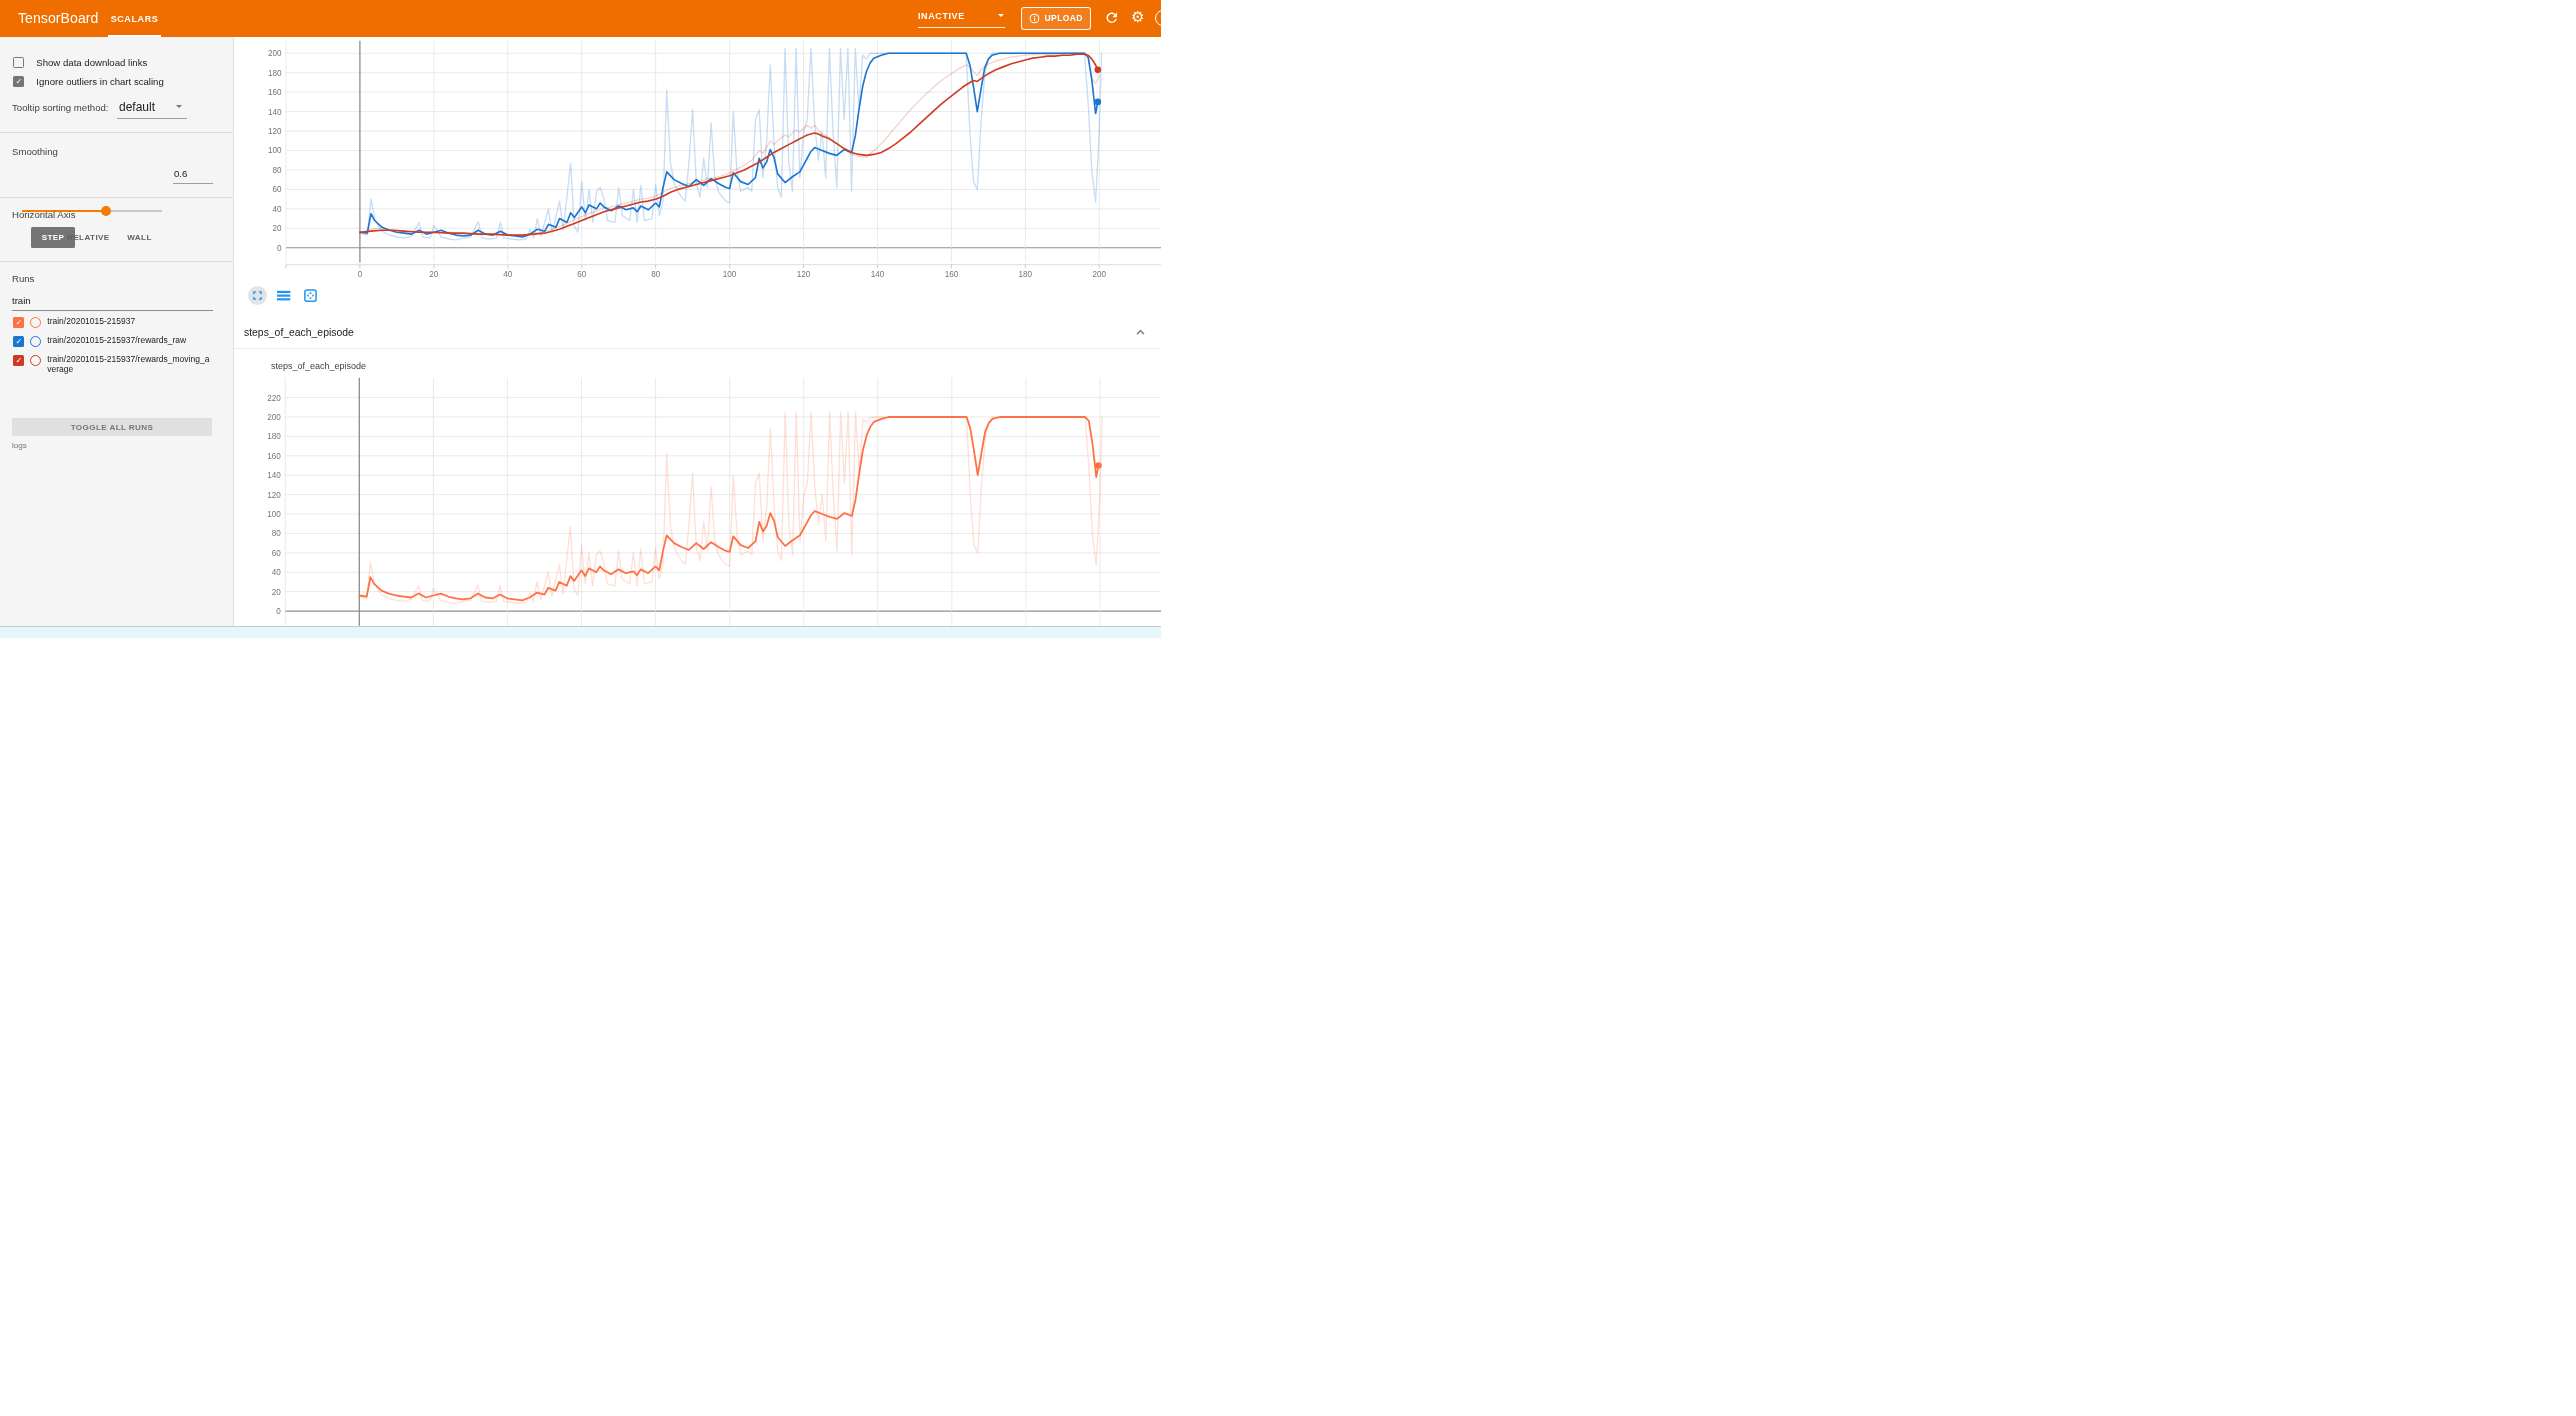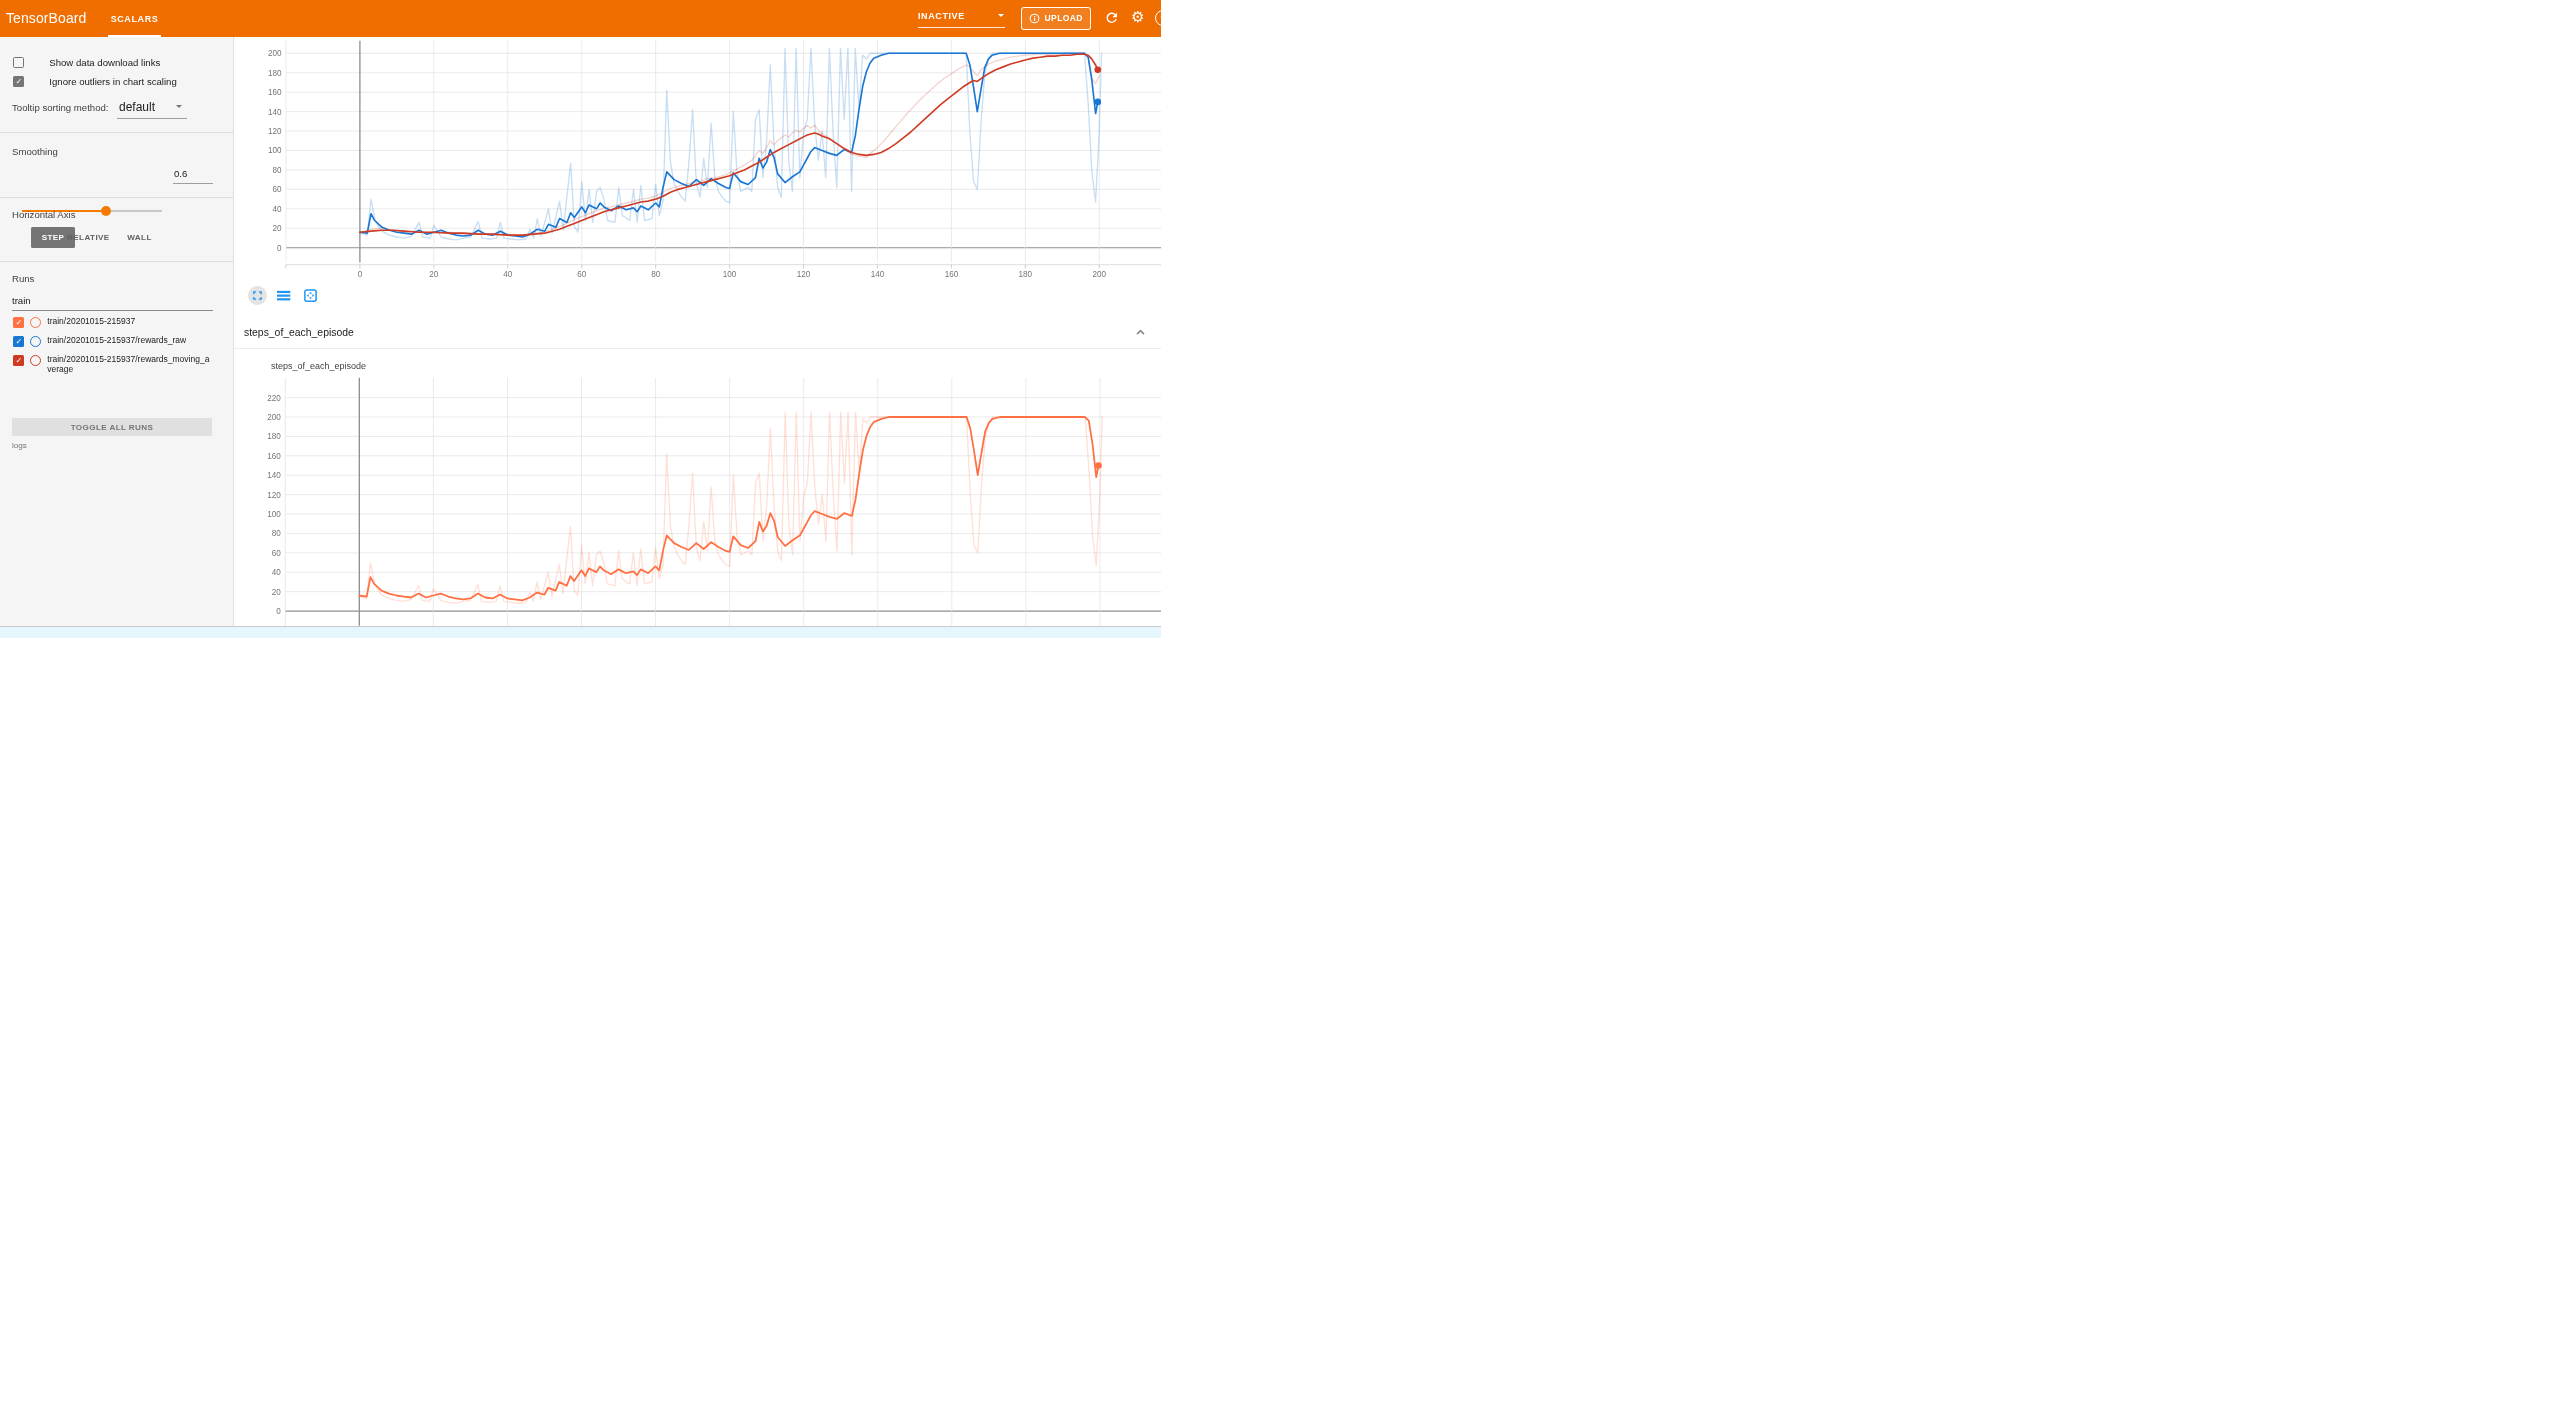--- a/index.html
+++ b/index.html
@@ -1,34 +1,34 @@
 <!DOCTYPE html>
 <html style="font-size:12px"><head>
 <meta charset="utf-8">
 <style>
   html,body{margin:0;padding:0;background:#fff;font-family:"Liberation Sans",sans-serif;}
   #app{position:relative;width:1161px;height:638px;overflow:hidden;background:#fff;}
   
   #header{position:absolute;left:0;top:0;width:1161px;height:37px;background:#f06e00;color:#fff;z-index:30;}
-  .app-title{position:absolute;left:6px;top:10.4px;font-size:14px;font-weight:500;letter-spacing:0.1px;}
+  .app-title{position:absolute;left:18px;top:10.4px;font-size:14px;font-weight:500;letter-spacing:0.1px;}
   .tab{position:absolute;left:108px;top:0;width:53px;height:37px;text-align:center;cursor:pointer;}
   .tab-label{display:inline-block;margin-top:14px;font-size:9px;font-weight:700;letter-spacing:0.6px;}
   .tab-underline{position:absolute;left:0;bottom:0;width:100%;height:2.2px;background:#fff;}
   .status-select{position:absolute;left:918px;top:11px;width:89px;font-size:9px;font-weight:600;letter-spacing:0.6px;cursor:pointer;}
   .status-underline{position:absolute;left:918px;top:27px;width:87px;height:0.7px;background:rgba(255,255,255,.85);}
   .caret-down{display:inline-block;width:0;height:0;border-left:3.7px solid transparent;border-right:3.7px solid transparent;border-top:3.7px solid #fff;position:absolute;right:3px;top:3px;}
   .upload-btn{position:absolute;left:1021px;top:6.7px;width:70px;height:23px;background:rgba(255,255,255,.12);border:1.1px solid rgba(255,255,255,.95);border-radius:3px;color:#fff;font-size:8.5px;font-weight:700;letter-spacing:0.4px;font-family:inherit;display:flex;align-items:center;justify-content:center;gap:4.4px;cursor:pointer;}
   .hicon{position:absolute;top:10.4px;width:16.3px;height:16.3px;cursor:pointer;}
   .gear-glyph{font-size:15px;line-height:16.3px;}
   .help-circle{position:absolute;left:1155px;top:9.6px;width:16.3px;height:16.3px;border:1.5px solid #fff;border-radius:50%;box-sizing:border-box;text-align:center;font-size:9.6px;font-weight:700;line-height:13.3px;}
   
   #sidebar{position:absolute;left:0;top:37px;width:233px;height:589px;background:#f5f5f5;border-right:0.7px solid #e0e0e0;z-index:20;}
   .sb-divider{position:absolute;left:0;width:233px;height:0.7px;background:#dedede;}
   .sb-label{position:absolute;left:12px;font-size:9.6px;color:#424242;}
-  .cbrow{position:absolute;left:13.3px;display:flex;align-items:center;gap:25px;cursor:pointer;}
+  .cbrow{position:absolute;left:13.3px;display:flex;align-items:center;gap:12px;cursor:pointer;}
   .cb{width:11px;height:11px;border-radius:1.5px;box-sizing:border-box;flex:0 0 auto;text-align:center;font-size:8.1px;line-height:11px;color:#fff;}
   .cb.unchecked{border:1.5px solid #757575;background:transparent;}
   .cb.grey{background:#757575;}
   .cb-label{font-size:9.6px;color:#212121;}
   .select-value{font-size:12px;color:#212121;}
   .underline{position:absolute;height:0.7px;background:#9e9e9e;}
   .slider-track{position:absolute;left:22px;top:173px;width:140px;height:1.9px;background:#c7c7c7;}
   .slider-fill{position:absolute;left:0;top:0;height:1.9px;background:#f57c00;width:84px;}
   .slider-thumb{position:absolute;left:79px;top:-4.4px;width:10.4px;height:10.4px;border-radius:50%;background:#f57c00;cursor:pointer;}
   .axis-btn{position:absolute;top:227px;height:21px;border:none;background:transparent;color:#616161;font-size:8.1px;font-weight:600;letter-spacing:0.4px;font-family:inherit;border-radius:1.5px;cursor:pointer;}

